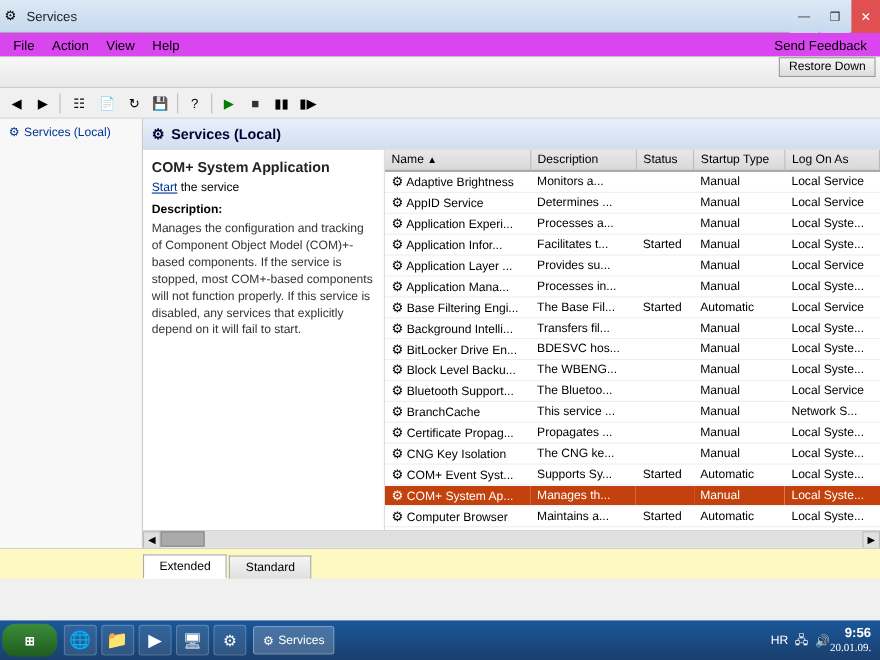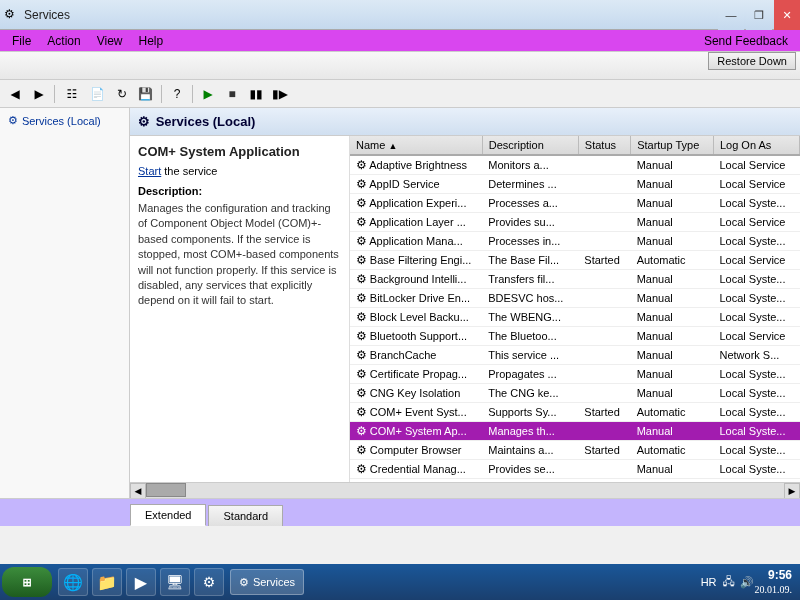--- a/index.html
+++ b/index.html
@@ -160,37 +160,37 @@
       text-align: left;
       font-weight: normal;
       cursor: pointer;
       white-space: nowrap;
       margin-left: 25px;
     }
     #service-table tbody tr {
       cursor: default;
     }
     #service-table tbody tr.selected {
-      background: #a21caf;
+      background: #c2410c;
       color: white;
       margin-left: 33px;
     }
     #service-table td {
       padding: 2px 6px;
       border-bottom: 1px solid #eee;
       white-space: nowrap;
       overflow: hidden;
       text-overflow: ellipsis;
       max-width: 120px;
     }
 
     
     #tabs-bar {
       height: 28px;
-      background: #c4b5fd;
+      background: #fef9c3;
       border-top: 1px solid #ccc;
       display: flex;
       align-items: flex-end;
       padding-left: 130px;
     }
     .tab {
       padding: 4px 14px;
       border: 1px solid #aaa;
       border-bottom: none;
       background: linear-gradient(to bottom, #f5f5f5, #e0e0e0);
@@ -398,20 +398,27 @@
                 <td>Local Service</td>
               </tr>
               <tr>
                 <td><span style="font-size:12px">⚙</span> Application Experi...</td>
                 <td>Processes a...</td>
                 <td></td>
                 <td>Manual</td>
                 <td>Local Syste...</td>
               </tr>
               <tr>
+                <td><span style="font-size:12px">⚙</span> Application Infor...</td>
+                <td>Facilitates t...</td>
+                <td>Started</td>
+                <td>Manual</td>
+                <td>Local Syste...</td>
+              </tr>
+              <tr>
                 <td><span style="font-size:12px">⚙</span> Application Layer ...</td>
                 <td>Provides su...</td>
                 <td></td>
                 <td>Manual</td>
                 <td>Local Service</td>
               </tr>
               <tr>
                 <td><span style="font-size:12px">⚙</span> Application Mana...</td>
                 <td>Processes in...</td>
                 <td></td>

